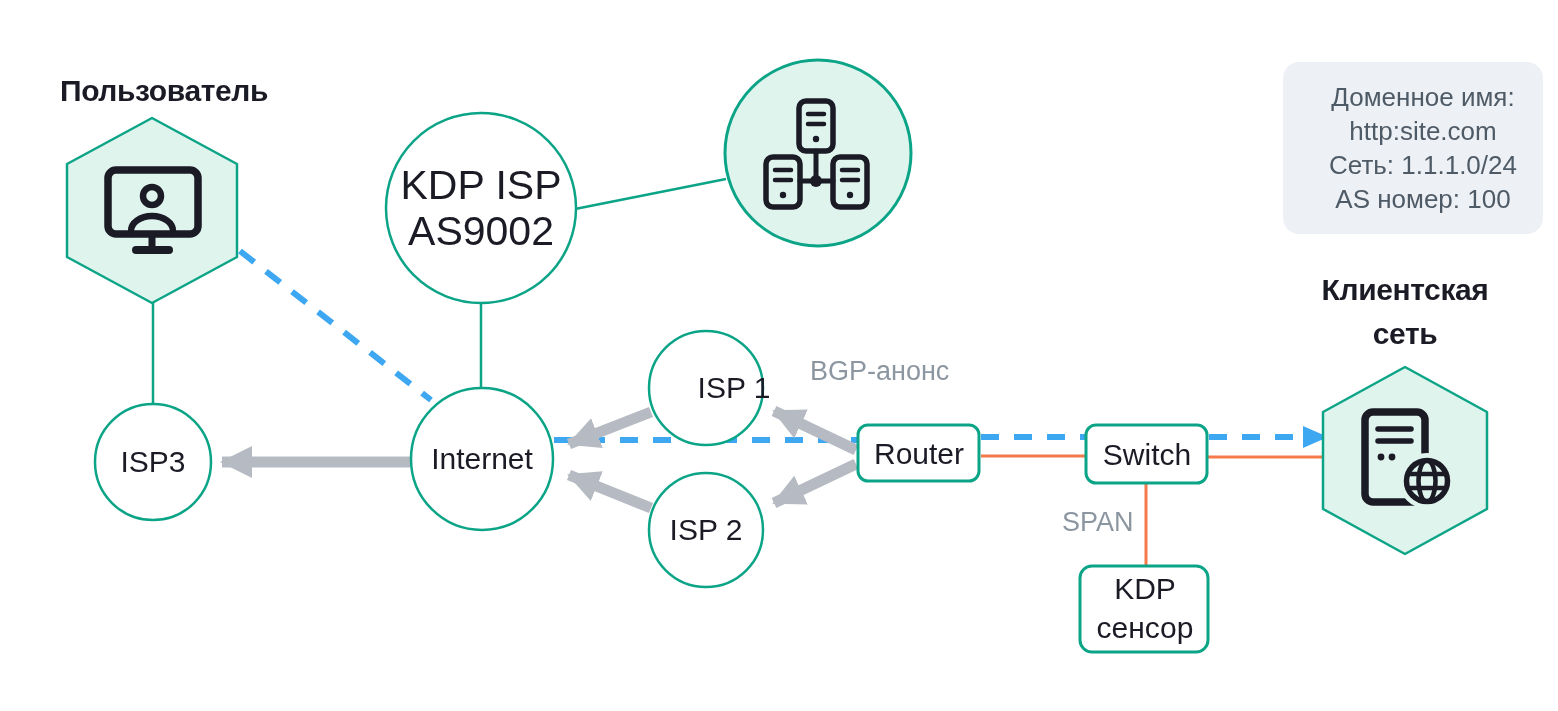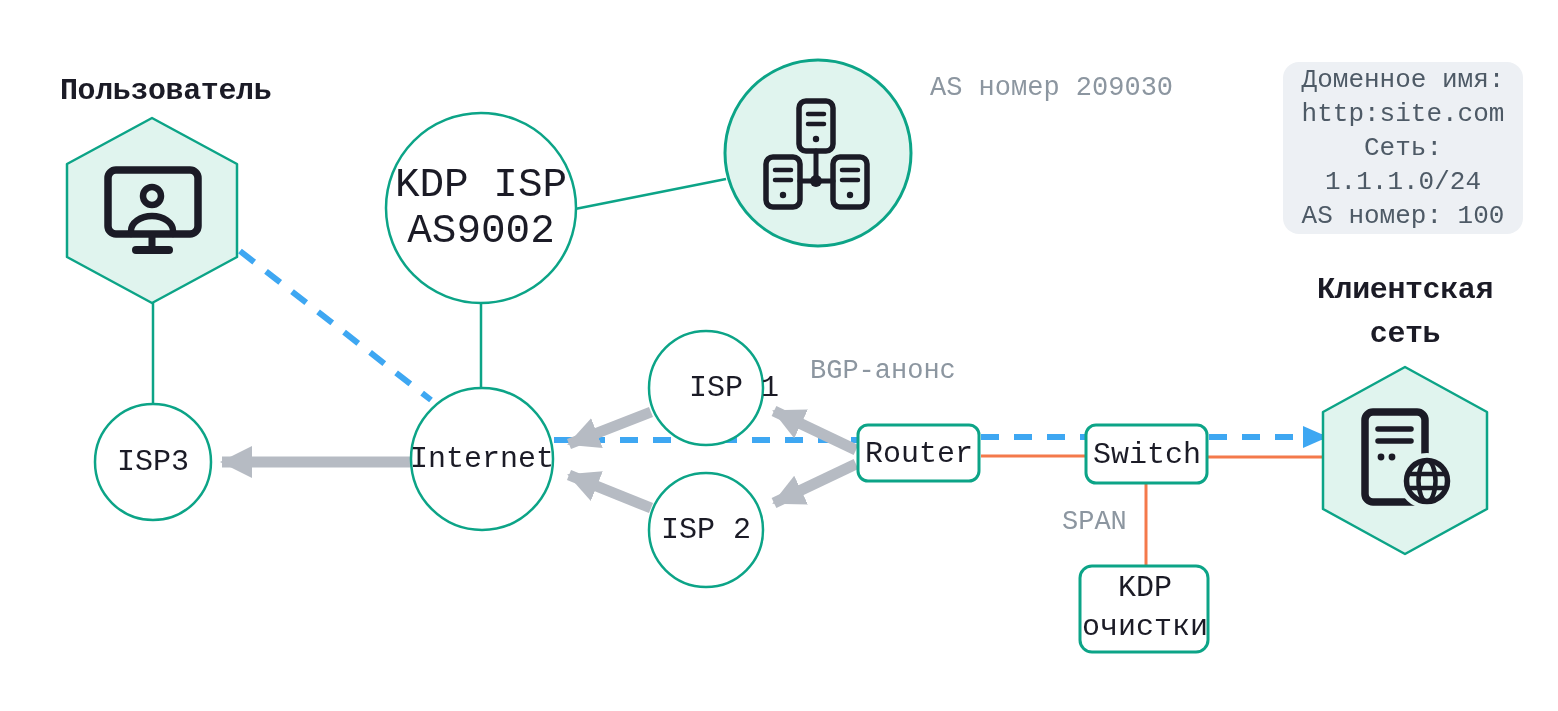--- a/index.html
+++ b/index.html
@@ -4,21 +4,21 @@
 <style>
   :root{
     --teal:#0CA487; --mint:#E0F4EE; --ink:#1B1B26;
     --arrow-gray:#B6BBC3; --text-gray:#8C96A0;
     --blue:#3EA7F2; --orange:#F4794B;
     --info-bg:#EDF0F4; --info-text:#4E5A66;
   }
   html,body{margin:0;padding:0;background:#fff;}
   .stage{
     position:relative; width:1558px; height:711px; background:#ffffff;
-    font-family:Liberation Mono, monospace; overflow:hidden;border-radius:26px;
+    font-family:Liberation Sans, sans-serif; overflow:hidden;border-radius:26px;
   }
   .stage svg{position:absolute;left:0;top:0;}
 
   
   .teal-link{stroke:var(--teal);stroke-width:2.5;fill:none;}
   .blue-dash{stroke:var(--blue);stroke-width:6;fill:none;stroke-dasharray:18 15;}
   .orange-link{stroke:var(--orange);stroke-width:3;fill:none;}
   .gray-arrow{stroke:var(--arrow-gray);stroke-width:11;fill:none;}
   .head-gray{fill:var(--arrow-gray);}
   .head-blue{fill:var(--blue);}
@@ -33,21 +33,21 @@
   .lbl{position:absolute;color:var(--ink);white-space:nowrap;line-height:1.15;}
   .center{transform:translate(-50%,-50%);text-align:center;}
   .bold{font-weight:700;}
   .gray-lbl{color:var(--text-gray);font-size:27px;}
   .node-lbl{font-size:30px;}
   .title-lbl{font-size:29px;letter-spacing:-0.4px;}
   .info-box{
     position:absolute;left:1283px;top:62px;width:240px;height:172px;
     background:var(--info-bg);border-radius:16px;
     display:flex;flex-direction:column;justify-content:center;align-items:center;
-    color:var(--info-text);font-size:26px;line-height:34px;text-align:center;
+    color:var(--info-text);font-size:26px;line-height:34px;text-align:center;padding-left:20px;
   }
 </style>
 </head>
 <body>
 
 <div class="stage">
 
   <svg width="1558" height="711" viewBox="0 0 1558 711">
     <defs>
       <marker id="grayhead" markerWidth="36" markerHeight="34" refX="30" refY="16" orient="auto" markerUnits="userSpaceOnUse">
@@ -141,21 +141,20 @@
     </g>
   </svg>
 
   <div class="lbl bold title-lbl" style="left:60px;top:74px;font-size:30px;">Пользователь</div>
 
   <div class="lbl center node-lbl" style="left:481px;top:208px;line-height:46px;font-size:41px;">
     <span style="display:block;">KDP ISP</span>
     <span style="display:block;">AS9002</span>
   </div>
 
-  <div class="lbl gray-lbl" style="left:930px;top:73px;">AS номер 209030</div>
 
   <div class="info-box">
     <div>Доменное имя:</div>
     <div>http:site.com</div>
     <div>Сеть: 1.1.1.0/24</div>
     <div>AS номер: 100</div>
   </div>
 
   <div class="lbl center bold" style="left:1405px;top:312px;font-size:30px;line-height:44px;letter-spacing:-0.4px;">
     <span style="display:block;">Клиентская</span>
@@ -168,16 +167,16 @@
   <div class="lbl center node-lbl" style="left:706px;top:530px;">ISP 2</div>
 
   <div class="lbl gray-lbl" style="left:810px;top:356px;">BGP-анонс</div>
   <div class="lbl gray-lbl" style="left:1062px;top:507px;">SPAN</div>
 
   <div class="lbl center node-lbl" style="left:919px;top:454px;">Router</div>
   <div class="lbl center node-lbl" style="left:1147px;top:455px;">Switch</div>
 
   <div class="lbl center node-lbl" style="left:1145px;top:608px;line-height:39px;">
     <span style="display:block;">KDP</span>
-    <span style="display:block;">очистки</span>
+    <span style="display:block;">сенсор</span>
   </div>
 
 </div>
 
 </body></html>

